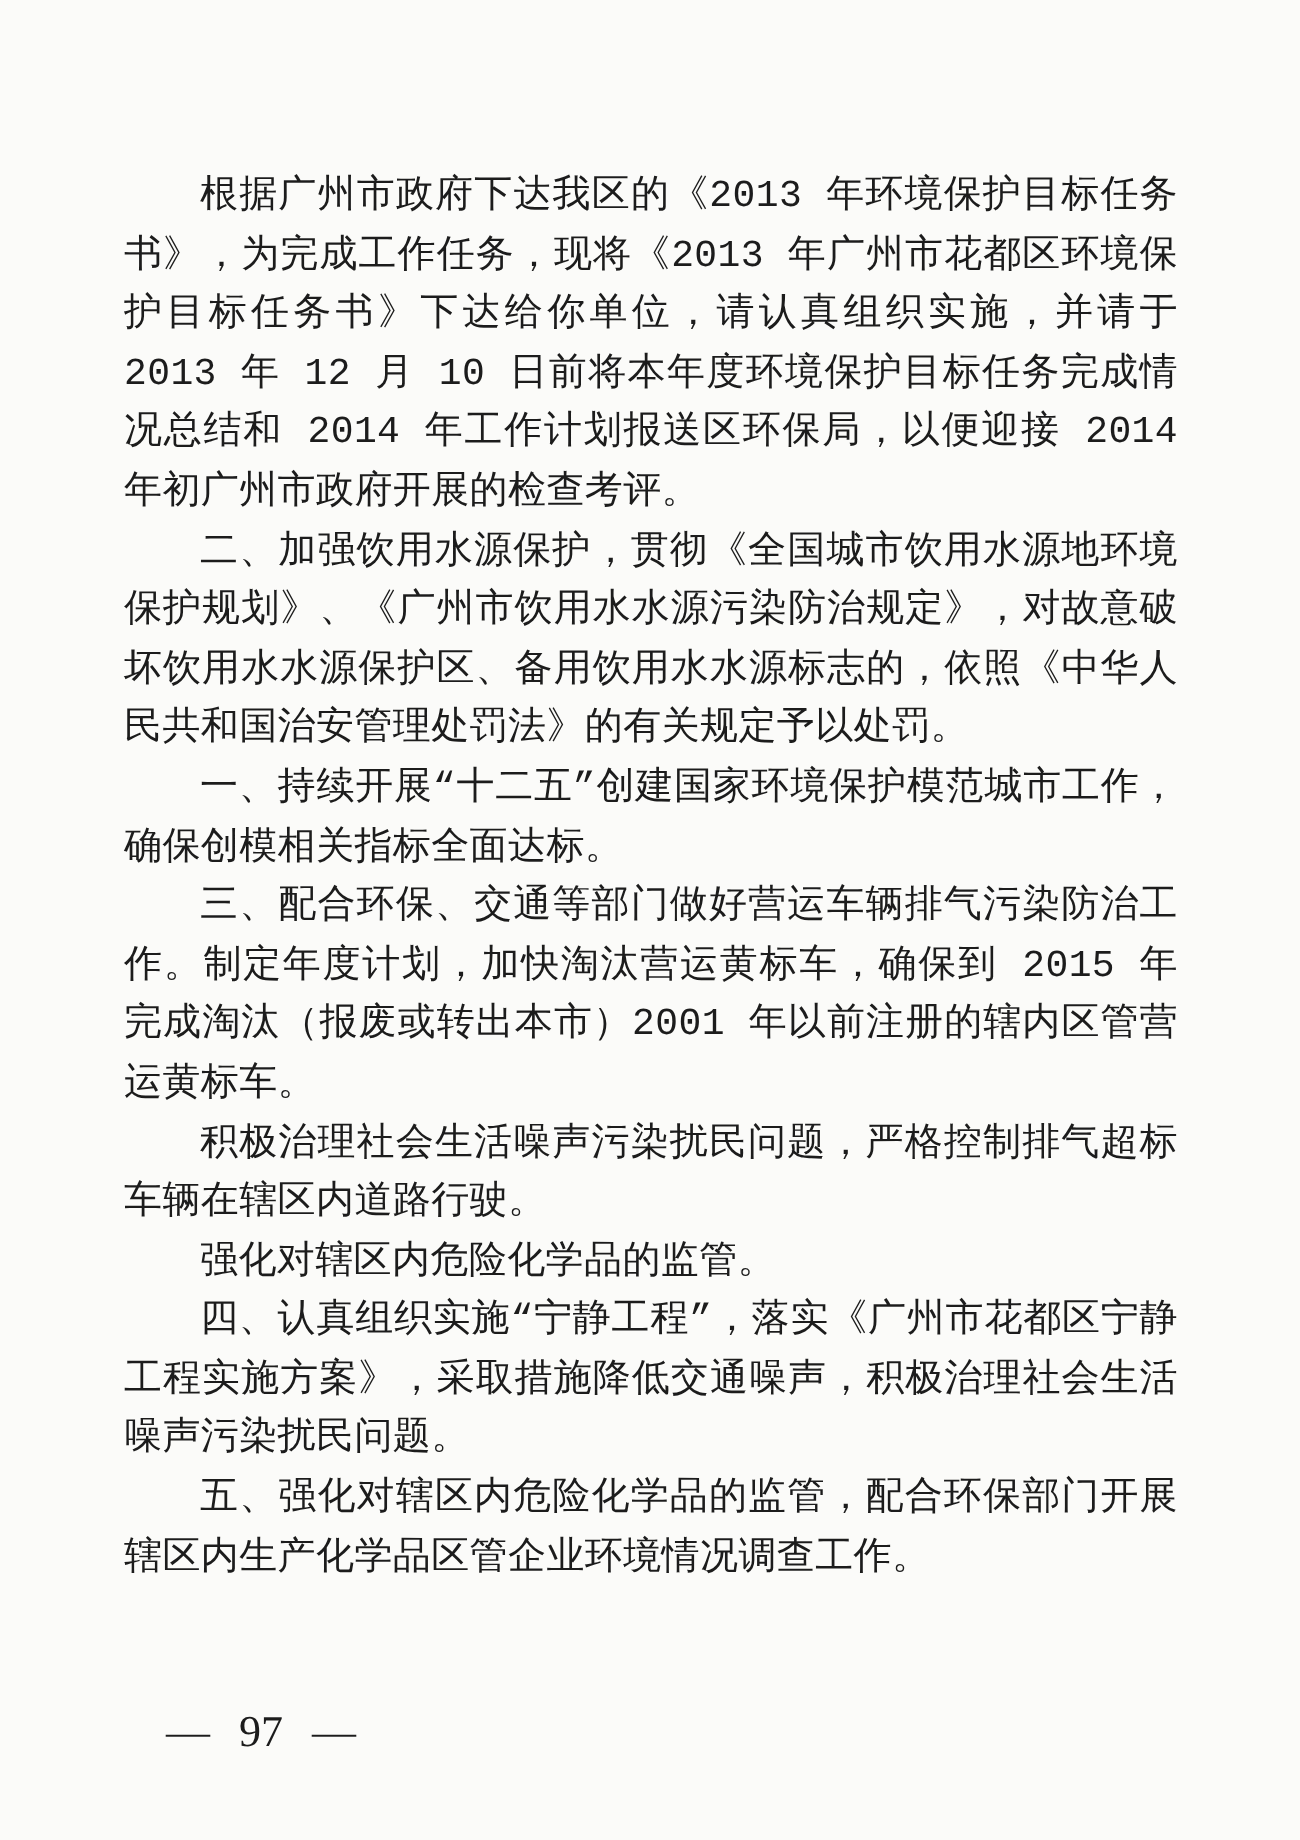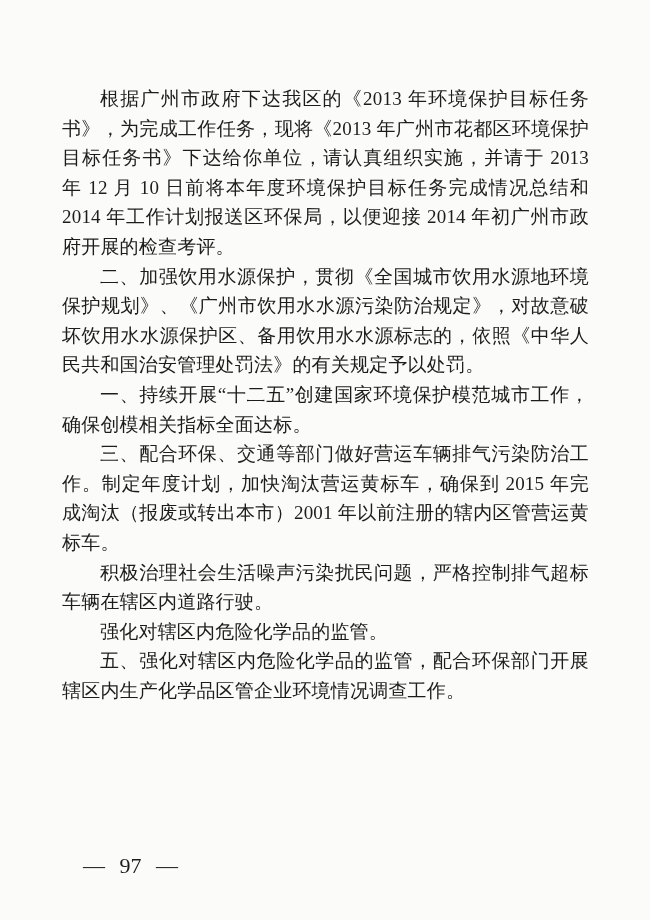--- a/index.html
+++ b/index.html
@@ -28,20 +28,21 @@
   }
   .para {
     margin: 0;
     padding: 0;
     font-size: 19px;
     line-height: 29.6px;
     text-align: justify;
     text-indent: 2em;
     letter-spacing: 0.2px;
     word-break: normal;
+    font-family: Liberation Mono, monospace;
   }
   .footer {
     position: absolute;
     left: 83px;
     top: 856px;
     font-size: 22px;
     line-height: 20px;
     word-spacing: 9px;
     color: #1c1c1c;
   }
@@ -50,16 +51,17 @@
 <body>
 
 <div class="page">
   <div class="content">
     <p class="para">根据广州市政府下达我区的《2013 年环境保护目标任务书》，为完成工作任务，现将《2013 年广州市花都区环境保护目标任务书》下达给你单位，请认真组织实施，并请于 2013 年 12 月 10 日前将本年度环境保护目标任务完成情况总结和 2014 年工作计划报送区环保局，以便迎接 2014 年初广州市政府开展的检查考评。</p>
     <p class="para">二、加强饮用水源保护，贯彻《全国城市饮用水源地环境保护规划》、《广州市饮用水水源污染防治规定》，对故意破坏饮用水水源保护区、备用饮用水水源标志的，依照《中华人民共和国治安管理处罚法》的有关规定予以处罚。</p>
     <p class="para">一、持续开展“十二五”创建国家环境保护模范城市工作，确保创模相关指标全面达标。</p>
     <p class="para">三、配合环保、交通等部门做好营运车辆排气污染防治工作。制定年度计划，加快淘汰营运黄标车，确保到 2015 年完成淘汰（报废或转出本市）2001 年以前注册的辖内区管营运黄标车。</p>
     <p class="para">积极治理社会生活噪声污染扰民问题，严格控制排气超标车辆在辖区内道路行驶。</p>
     <p class="para">强化对辖区内危险化学品的监管。</p>
+    <p class="para">四、认真组织实施“宁静工程”，落实《广州市花都区宁静工程实施方案》，采取措施降低交通噪声，积极治理社会生活噪声污染扰民问题。</p>
     <p class="para">五、强化对辖区内危险化学品的监管，配合环保部门开展辖区内生产化学品区管企业环境情况调查工作。</p>
   </div>
   <div class="footer">— 97 —</div>
 </div>
 
 </body></html>

